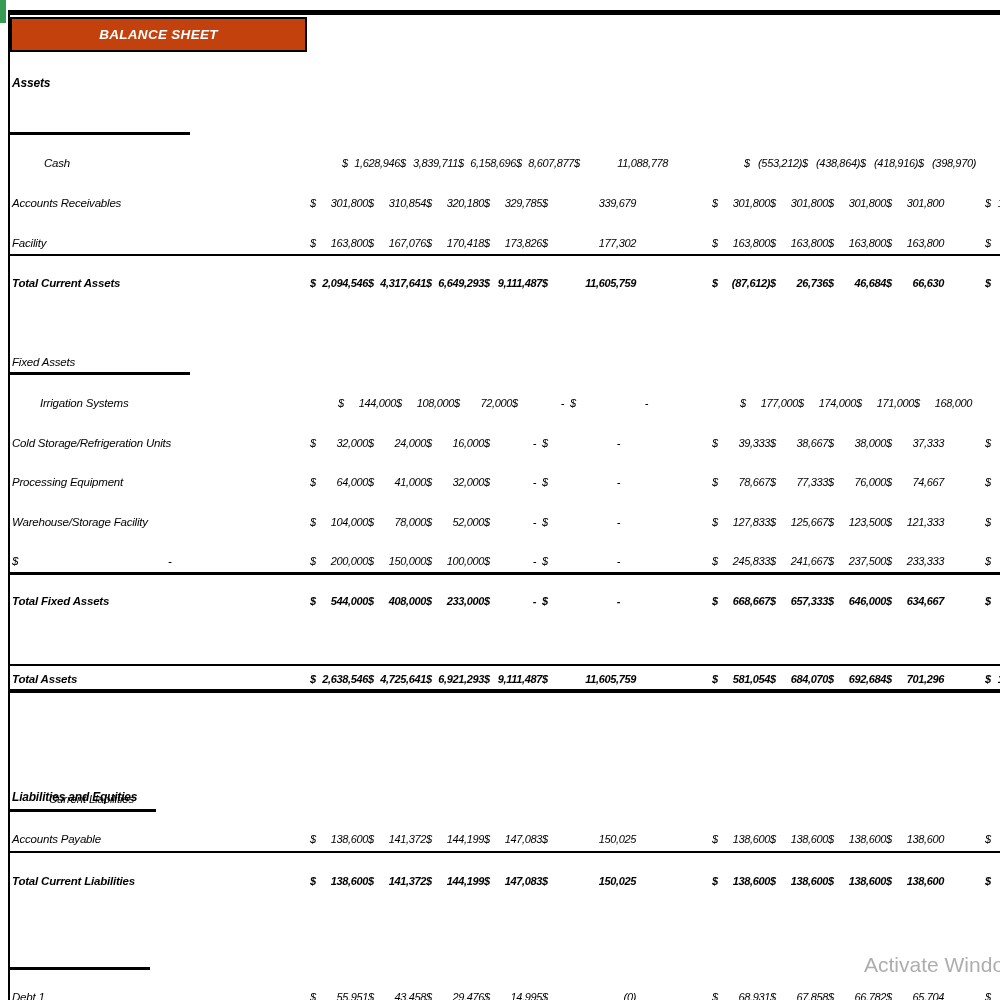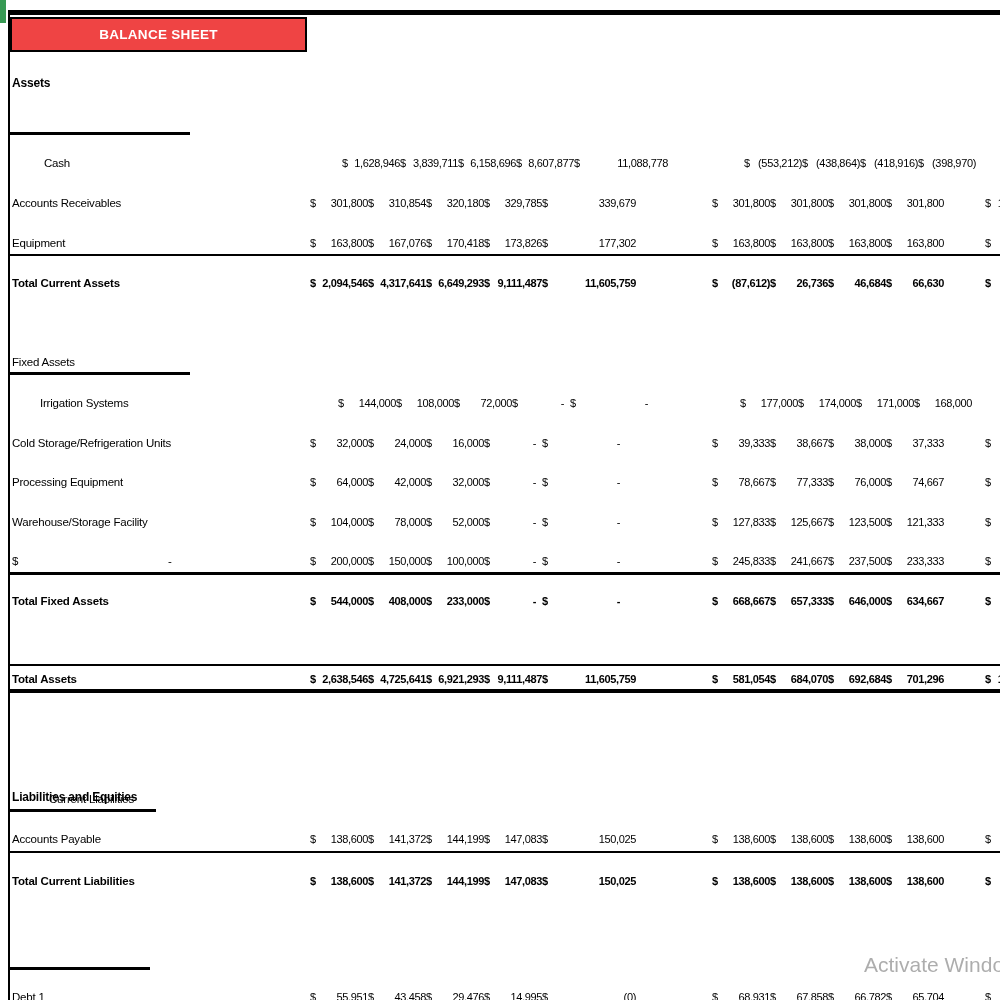--- a/index.html
+++ b/index.html
@@ -5,21 +5,21 @@
   * { margin:0; padding:0; box-sizing:border-box; }
   html,body { width:1000px; height:1000px; overflow:hidden; background:#fff;
     font-family:"Liberation Sans", sans-serif; color:#000; position:relative; }
   .topbar { position:absolute; left:8px; top:10px; width:992px; height:5px; background:#000; }
   .corner-mark { position:absolute; left:0; top:0; width:6px; height:23px; background:#379a54; }
   .left-border { position:absolute; left:8px; top:10px; width:2px; height:990px; background:#000; }
   .banner { position:absolute; left:10px; top:17px; width:297px; height:35px;
     border:2px solid #000; display:flex; align-items:center; justify-content:center; }
   .banner span { color:#fff; font-weight:bold; font-size:13.5px; letter-spacing:.3px; }
   #sheet { position:absolute; left:0; top:0; width:1000px; height:1000px; }
-  .row { position:absolute; left:0; width:1000px; height:18px; }
+  .row { position:absolute; left:0; width:1000px; height:18px;font-style:italic; }
   .lbl { position:absolute; left:12px; top:50%; transform:translateY(-50%);
     font-size:11.5px; white-space:nowrap; letter-spacing:-0.2px; }
   .header .lbl { font-weight:bold; font-size:12px; }
   .total .lbl { font-weight:bold; }
   .total .cell { font-weight:bold; }
   .lbl-suffix { position:absolute; left:168px; top:50%; transform:translateY(-50%); font-size:11.5px; }
   .grp { position:absolute; top:50%; transform:translateY(-50%); display:flex; }
   .grp.lg { left:310px; }
   .grp.rg { left:712px; }
   .cell { display:flex; justify-content:space-between; width:58px;
@@ -35,21 +35,21 @@
   .watermark { position:absolute; left:864px; top:953px; font-size:21px;
     color:#7b7b7b; opacity:.62; white-space:nowrap; z-index:5; }
 </style>
 </head>
 <body>
 
 <div class="corner-mark"></div>
 <div class="topbar"></div>
 <div class="left-border"></div>
 
-<div class="banner" style="background: #ef4444;">
+<div class="banner" style="background: #c2410c; font-style: italic;">
   <span>BALANCE SHEET</span>
 </div>
 
 <div id="sheet">
     <div class="row header" style="top: 74px;">
       <span class="lbl">Assets</span>
     </div>
     <div class="hline" style="left: 8px; top: 132px; width: 182px; height: 3px;"></div>
     <div class="row item" style="top: 154px; margin-left: 32px;">
       <span class="lbl">Cash</span>
@@ -138,21 +138,21 @@
           <span class="cur">$</span>
           <span class="v">301,800</span>
         </span>
       </span>
       <span class="cell cut">
         <span class="cur">$</span>
         <span class="v">1</span>
       </span>
     </div>
     <div class="row item" style="top: 234px;">
-      <span class="lbl">Equipment</span>
+      <span class="lbl">Facility</span>
       <span class="grp lg">
         <span class="cell">
           <span class="cur">$</span>
           <span class="v">163,800</span>
         </span>
         <span class="cell">
           <span class="cur">$</span>
           <span class="v">167,076</span>
         </span>
         <span class="cell">
@@ -334,21 +334,21 @@
     </div>
     <div class="row item" style="top: 473px;">
       <span class="lbl">Processing Equipment</span>
       <span class="grp lg">
         <span class="cell">
           <span class="cur">$</span>
           <span class="v">64,000</span>
         </span>
         <span class="cell">
           <span class="cur">$</span>
-          <span class="v">42,000</span>
+          <span class="v">41,000</span>
         </span>
         <span class="cell">
           <span class="cur">$</span>
           <span class="v">32,000</span>
         </span>
         <span class="cell">
           <span class="cur">$</span>
           <span class="v dash">-</span>
         </span>
         <span class="cell wide">

